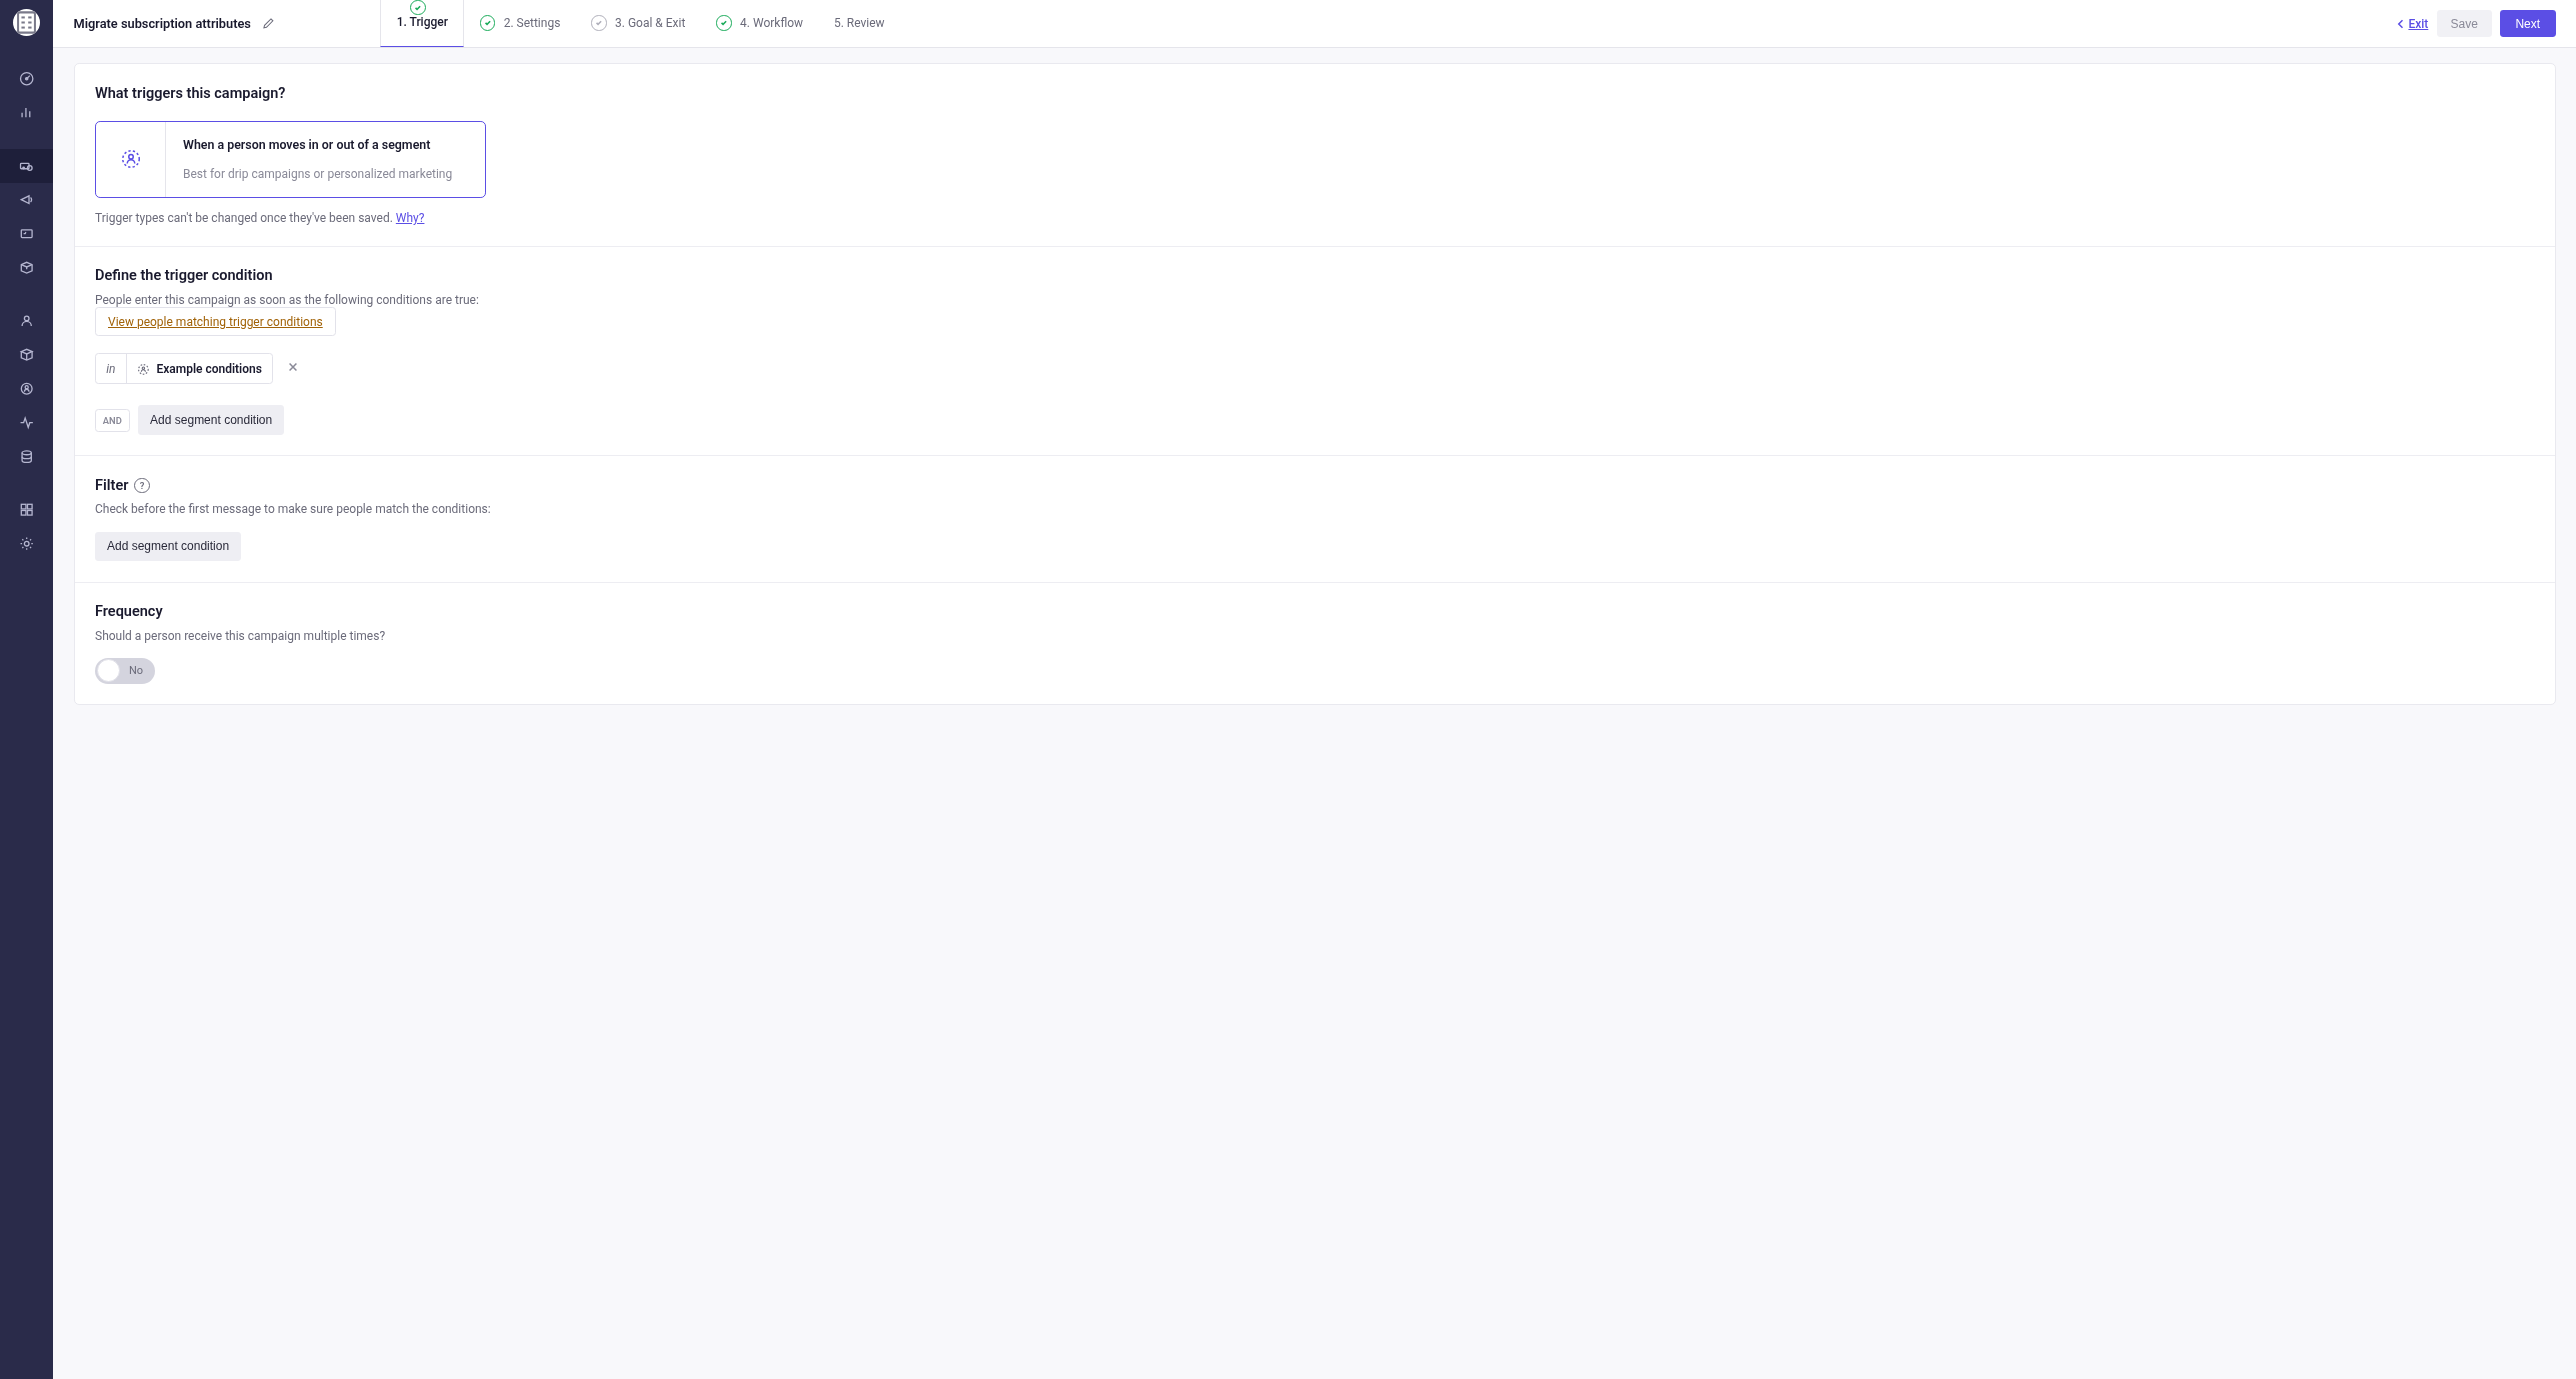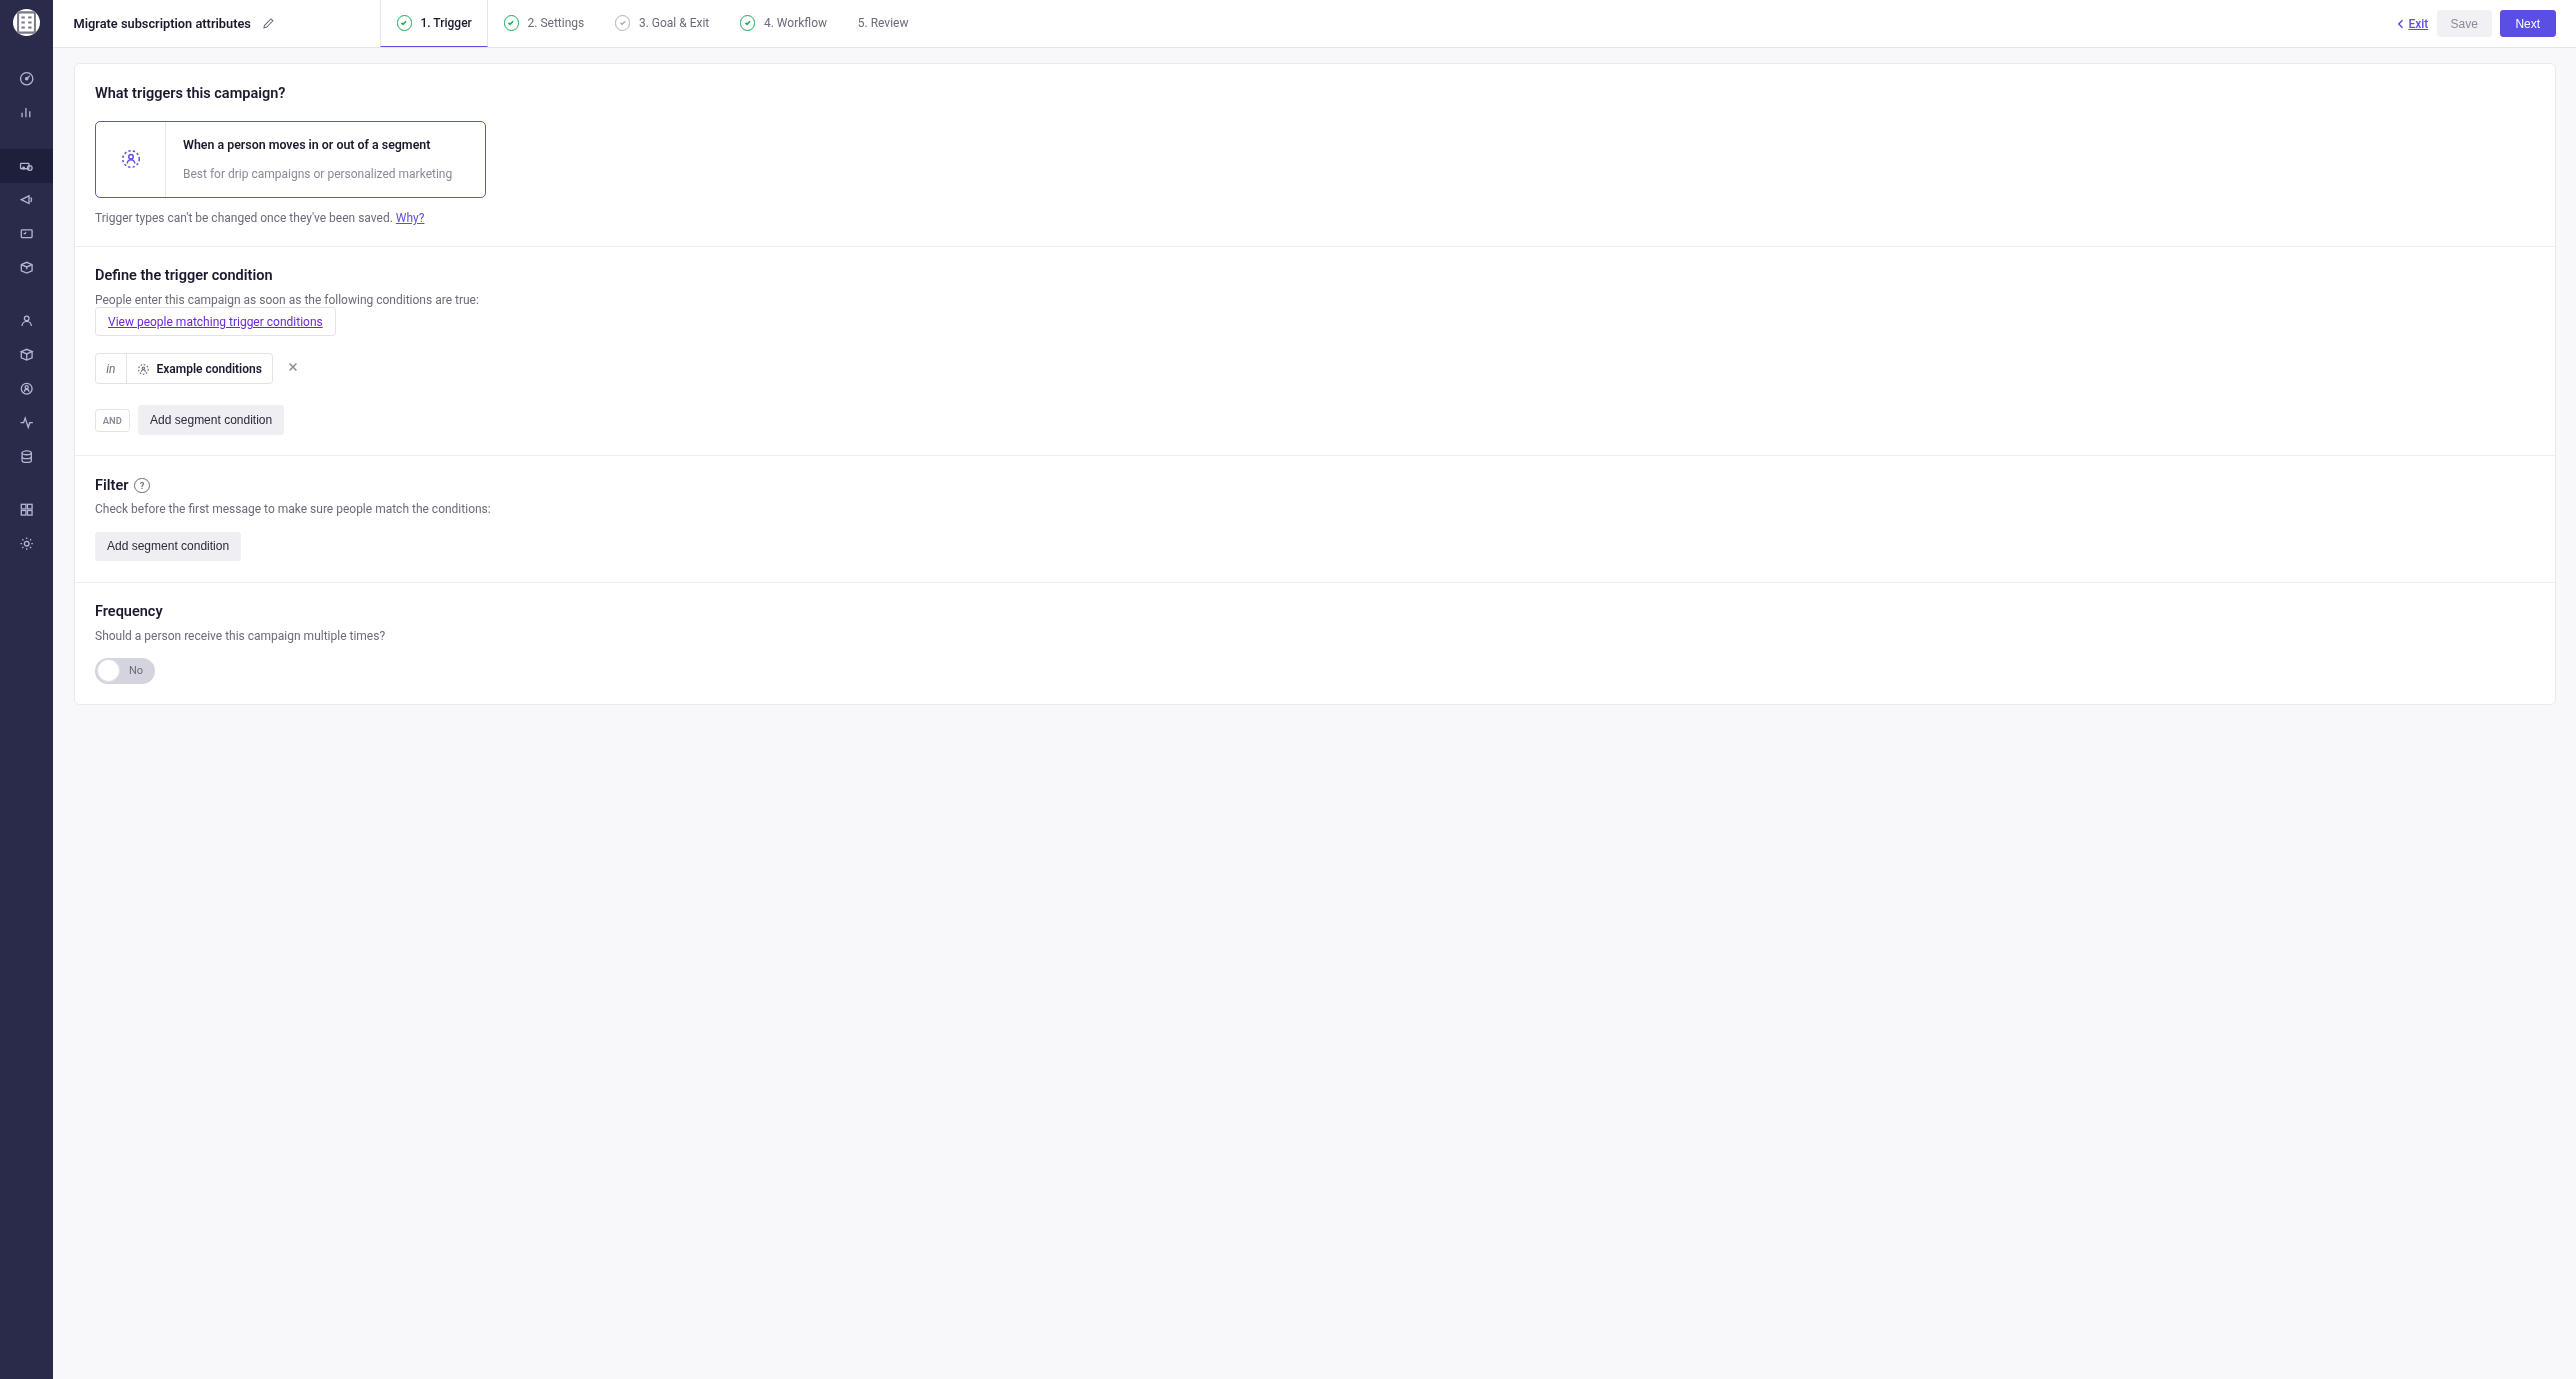--- a/index.html
+++ b/index.html
@@ -14,21 +14,21 @@
 .sidebar-spacer { height: 19px; }
 
 
 .header { position: fixed; left: 53px; top: 0; right: 0; height: 48px; background: #fff; border-bottom: 0.9px solid #e5e5eb; display: flex; align-items: center; padding: 0 20.5px; }
 .campaign-title { font-size: 12.8px; font-weight: 600; color: #1a1a2e; margin-right: 6.8px; }
 .edit-icon-wrap { width: 20.5px; height: 20.5px; display: flex; align-items: center; justify-content: center; cursor: pointer; }
 
 
 .stepper { display: flex; margin-left: 102px; height: 100%; }
 .step-tab { display: flex; align-items: center; padding: 0 15.4px; cursor: pointer; border-bottom: 1.7px solid transparent; }
-.step-tab.active { border-bottom: 1.7px solid #5b4ee5; border-left: 0.9px solid #e5e5eb; border-right: 0.9px solid #e5e5eb; }
+.step-tab.active { border-bottom: 1.7px solid #5b4ee5; border-left: 0.9px solid #e5e5eb; border-right: 0.9px solid #e5e5eb; flex-direction: column; }
 .step-check { width: 15.4px; height: 15.4px; border: 1.7px solid #1aab5a; border-radius: 50%; display: flex; align-items: center; justify-content: center; margin-right: 8.5px; }
 .step-check svg { width: 7.7px; height: 7.7px; }
 .step-check.gray { border-color: #b0b0bb; }
 .step-label { font-size: 12px; color: #6b6b7a; }
 .step-tab.active .step-label { color: #1a1a2e; font-weight: 500; }
 .step-tab.nocheck .step-label { margin-left: 0; }
 
 
 .header-right { margin-left: auto; display: flex; align-items: center; gap: 8.5px; }
 .exit-link { display: flex; align-items: center; color: #5b4ee5; font-weight: 500; text-decoration: underline; cursor: pointer; font-size: 12px; }
@@ -51,21 +51,21 @@
 .trigger-icon-col svg { width: 24px; height: 24px; }
 .trigger-text-col { padding: 15.4px 17px; }
 .trigger-title { font-size: 12.4px; font-weight: 600; color: #1a1a2e; }
 .trigger-sub { font-size: 12px; color: #8a8a98; margin-top: 15px; }
 .trigger-note { font-size: 12px; color: #6b6b7a; margin-top: 13.7px; }
 .trigger-note a { color: #5b4ee5; text-decoration: underline; cursor: pointer; }
 
 
 .section-header-row { display: flex; align-items: flex-start; justify-content: space-between; flex-direction: column; }
 .view-link-box { border: 0.9px solid #e2e2ea; border-radius: 3.4px; padding: 6.8px 12px; }
-.view-link-box a { color: #6d28d9; text-decoration: underline; cursor: pointer; font-size: 12px; }
+.view-link-box a { color: #a16207; text-decoration: underline; cursor: pointer; font-size: 12px; }
 
 .condition-row { display: flex; align-items: center; margin-top: 17px; }
 .cond-box { border: 0.9px solid #e2e2ea; border-radius: 3.4px; display: flex; align-items: center; height: 31px; }
 .cond-in { padding: 0 10.2px; color: #6b6b7a; font-size: 12px; height: 100%; display: flex; align-items: center; font-style: italic; }
 .cond-value { border-left: 0.9px solid #e2e2ea; padding: 0 10.2px; display: flex; align-items: center; gap: 6.8px; height: 100%; }
 .cond-value svg { width: 12.8px; height: 12.8px; }
 .cond-value-text { font-weight: 600; font-size: 12px; }
 .cond-remove { margin-left: 13.7px; cursor: pointer; color: #8a8a98; }
 .cond-remove svg { width: 12px; height: 12px; }
 

